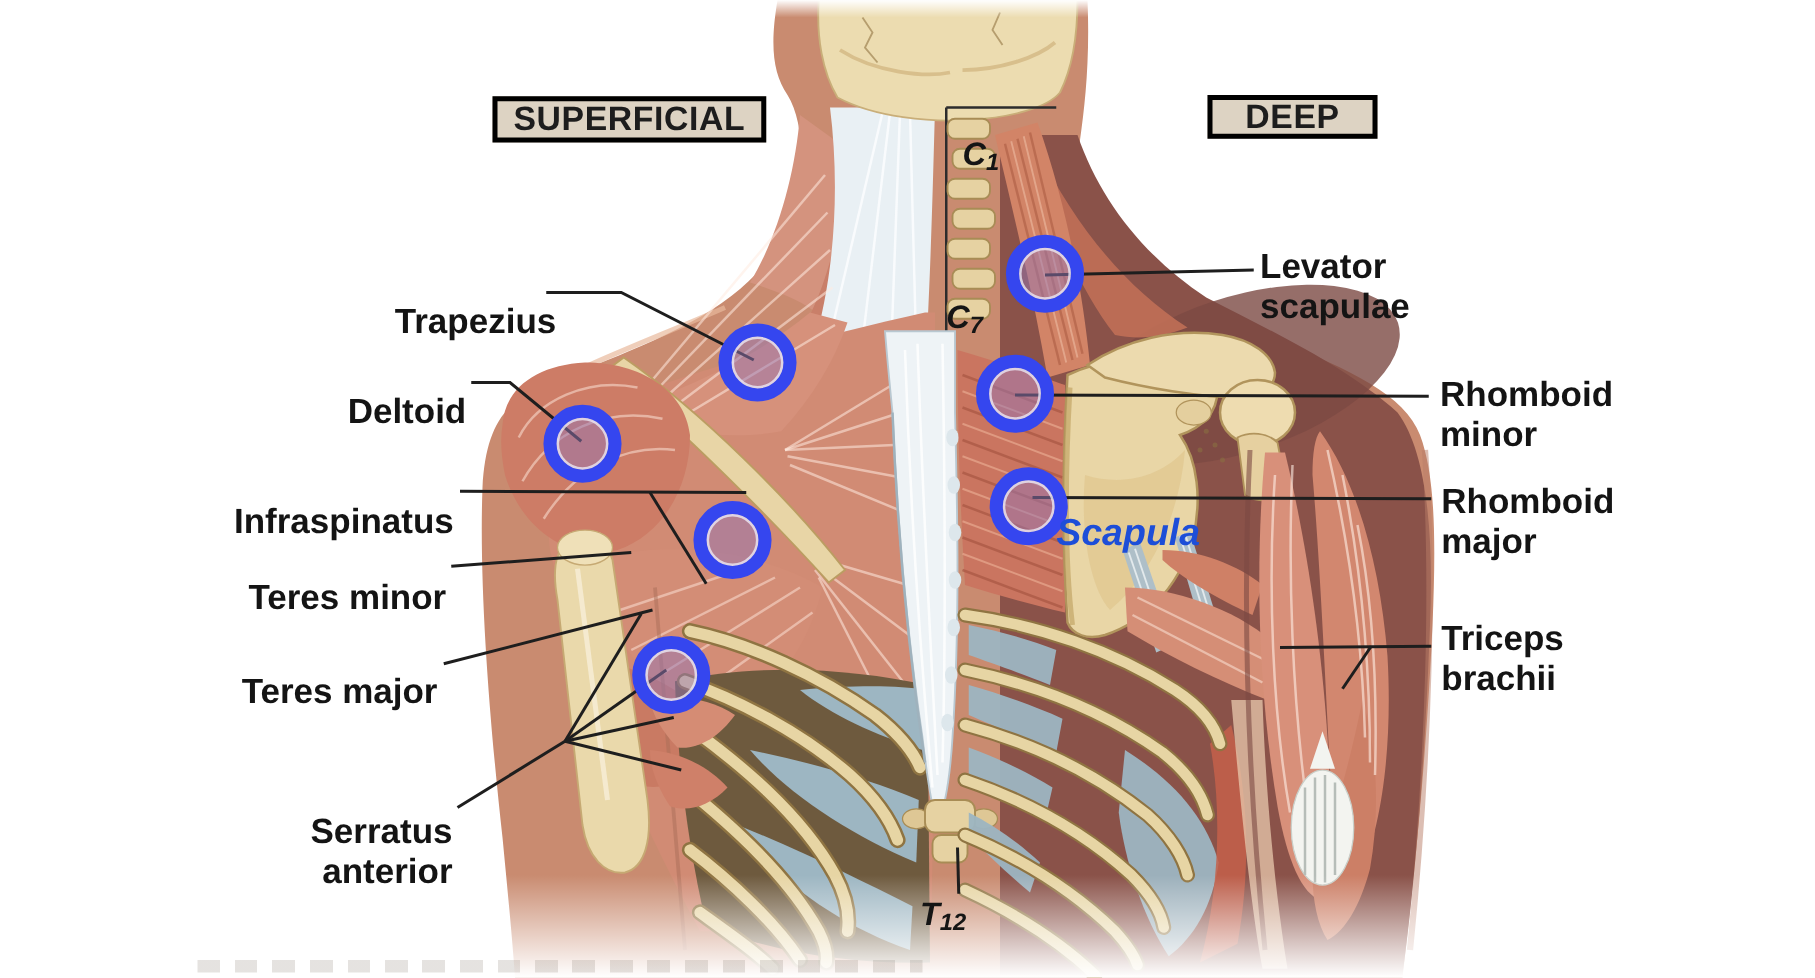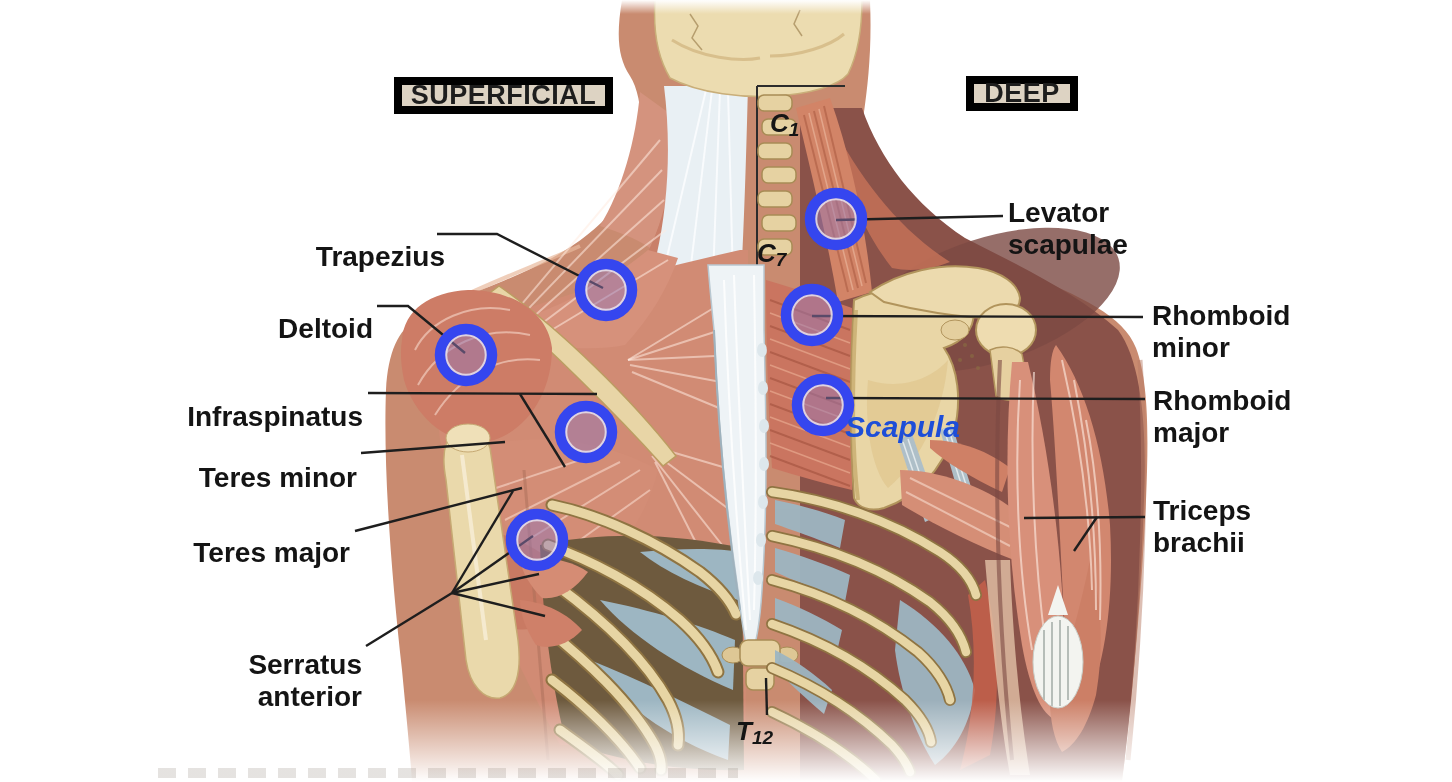--- a/index.html
+++ b/index.html
@@ -8,21 +8,21 @@
     background:#ffffff;font-family:"Liberation Sans",sans-serif;
   }
   .art{position:absolute;left:0;top:0;}
   .lbl{
     position:absolute;font-weight:bold;font-size:28px;line-height:32px;
     color:#141414;white-space:pre-line;
   }
   .lbl.right{text-align:right;margin-top:21px;}
   .boxlbl{
     position:absolute;display:flex;align-items:center;justify-content:center;
-    background:#ddd3c3;border:8px solid #000000;font-weight:bold;
+    background:#ddd3c3;border:4px solid #000000;font-weight:bold;
     font-size:27px;color:#1d1d1d;letter-spacing:0.5px;box-sizing:border-box;
   }
   .vlabel{
     position:absolute;font-weight:bold;font-style:italic;font-size:26px;color:#151515;
   }
   .vsub{font-size:19px;vertical-align:-0.22em;}
   .scapula-lbl{
     position:absolute;font-weight:bold;font-style:italic;font-size:30px;color:#1d4ed8;
   }
   .bottom-strip{
@@ -396,21 +396,21 @@
       </g>
       <g>
         <circle class="mfill" cx="823" cy="405" r="21"></circle>
         <circle class="mrim" cx="823" cy="405" r="20"></circle>
         <circle class="mring" cx="823" cy="405" r="26"></circle>
       </g>
     </g>
   </svg>
 
   <div class="boxlbl" style="left:394px;top:77px;width:219px;height:37px;">SUPERFICIAL</div>
-  <div class="boxlbl" style="left:966px;top:76px;width:112px;height:35px;">DEEP</div>
+  <div class="boxlbl" style="left:966px;top:76px;width:136px;height:35px;">DEEP</div>
 
   <div class="lbl right" style="left:245px;top:220px;width:200px;">Trapezius</div>
   <div class="lbl right" style="left:163px;top:380px;width:200px;">Infraspinatus</div>
   <div class="lbl right" style="left:203px;top:292px;width:170px;">Deltoid</div>
   <div class="lbl right" style="left:157px;top:441px;width:200px;">Teres minor</div>
   <div class="lbl right" style="left:150px;top:516px;width:200px;">Teres major</div>
   <div class="lbl right" style="left:162px;top:628px;width:200px;">Serratus
 anterior</div>
 
   <div class="lbl" style="left:1008px;top:197px;">Levator

